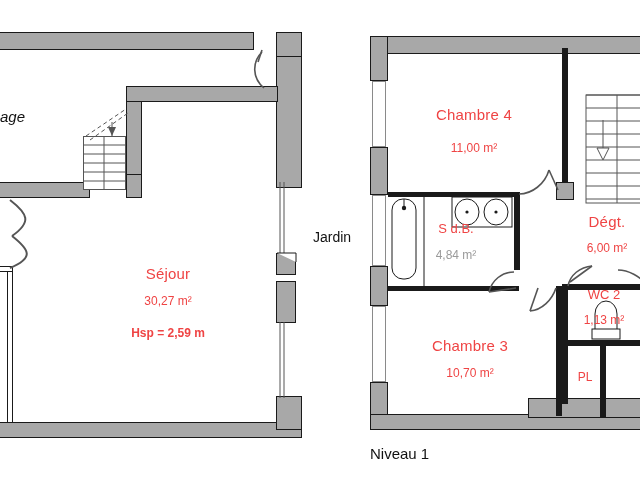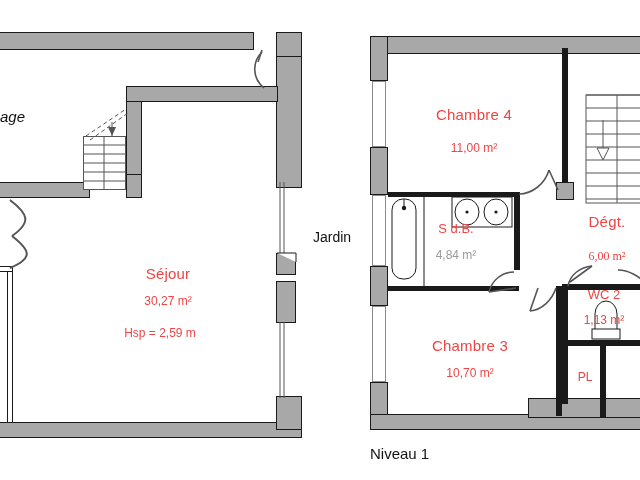--- a/index.html
+++ b/index.html
@@ -159,21 +159,21 @@
 
   <svg class="overlay">
     <g fill="none" stroke="#555555" stroke-width="2">
       <path d="M 10,200 C 28,214 32,222 12,236"></path>
       <path d="M 12,236 C 30,250 34,258 10,268"></path>
     </g>
   </svg>
 
   <div class="label room-name" style="left:168px; top:265px;">Séjour</div>
   <div class="label room-area" style="left:168px; top:294px;">30,27 m²</div>
-  <div class="label room-hsp" style="left:160px; top:326px;">Hsp = 2,59 m</div>
+  <div class="label room-hsp" style="left:168px; top:326px;font-weight:bold;">Hsp = 2,59 m</div>
 
   <div class="edge-label" style="left:0px; top:108px;">age</div>
 
   <div class="outside-label" style="left:332px; top:229px;">Jardin</div>
 
   <div class="wall" style="left:370px; top:36px; width:278px; height:18px;"></div>
 
   <div class="wall" style="left:370px; top:36px; width:18px; height:45px;"></div>
   <div class="wall" style="left:370px; top:147px; width:18px; height:48px;"></div>
   <div class="wall" style="left:370px; top:266px; width:18px; height:40px;"></div>
@@ -271,21 +271,21 @@
     </g>
   </svg>
 
   <div class="label room-name" style="left:474px; top:106px;">Chambre 4</div>
   <div class="label room-area" style="left:474px; top:141px;">11,00 m²</div>
 
   <div class="label small-name" style="left:456px; top:221px;">S d.B.</div>
   <div class="label room-area dim" style="left:456px; top:248px;">4,84 m²</div>
 
   <div class="label room-name" style="left:607px; top:213px;">Dégt.</div>
-  <div class="label room-area" style="left:607px; top:249px;font-family:Liberation Serif, serif;">6,00 m²</div>
+  <div class="label room-area" style="left:607px; top:241px;">6,00 m²</div>
 
   <div class="label small-name" style="left:604px; top:287px;">WC 2</div>
   <div class="label room-area" style="left:604px; top:313px;">1,13 m²</div>
 
   <div class="label room-name" style="left:470px; top:337px;">Chambre 3</div>
   <div class="label room-area" style="left:470px; top:366px;">10,70 m²</div>
 
   <div class="label tiny-name" style="left:585px; top:370px;">PL</div>
 
   <div class="level-label" style="left:370px; top:445px;">Niveau 1</div>

